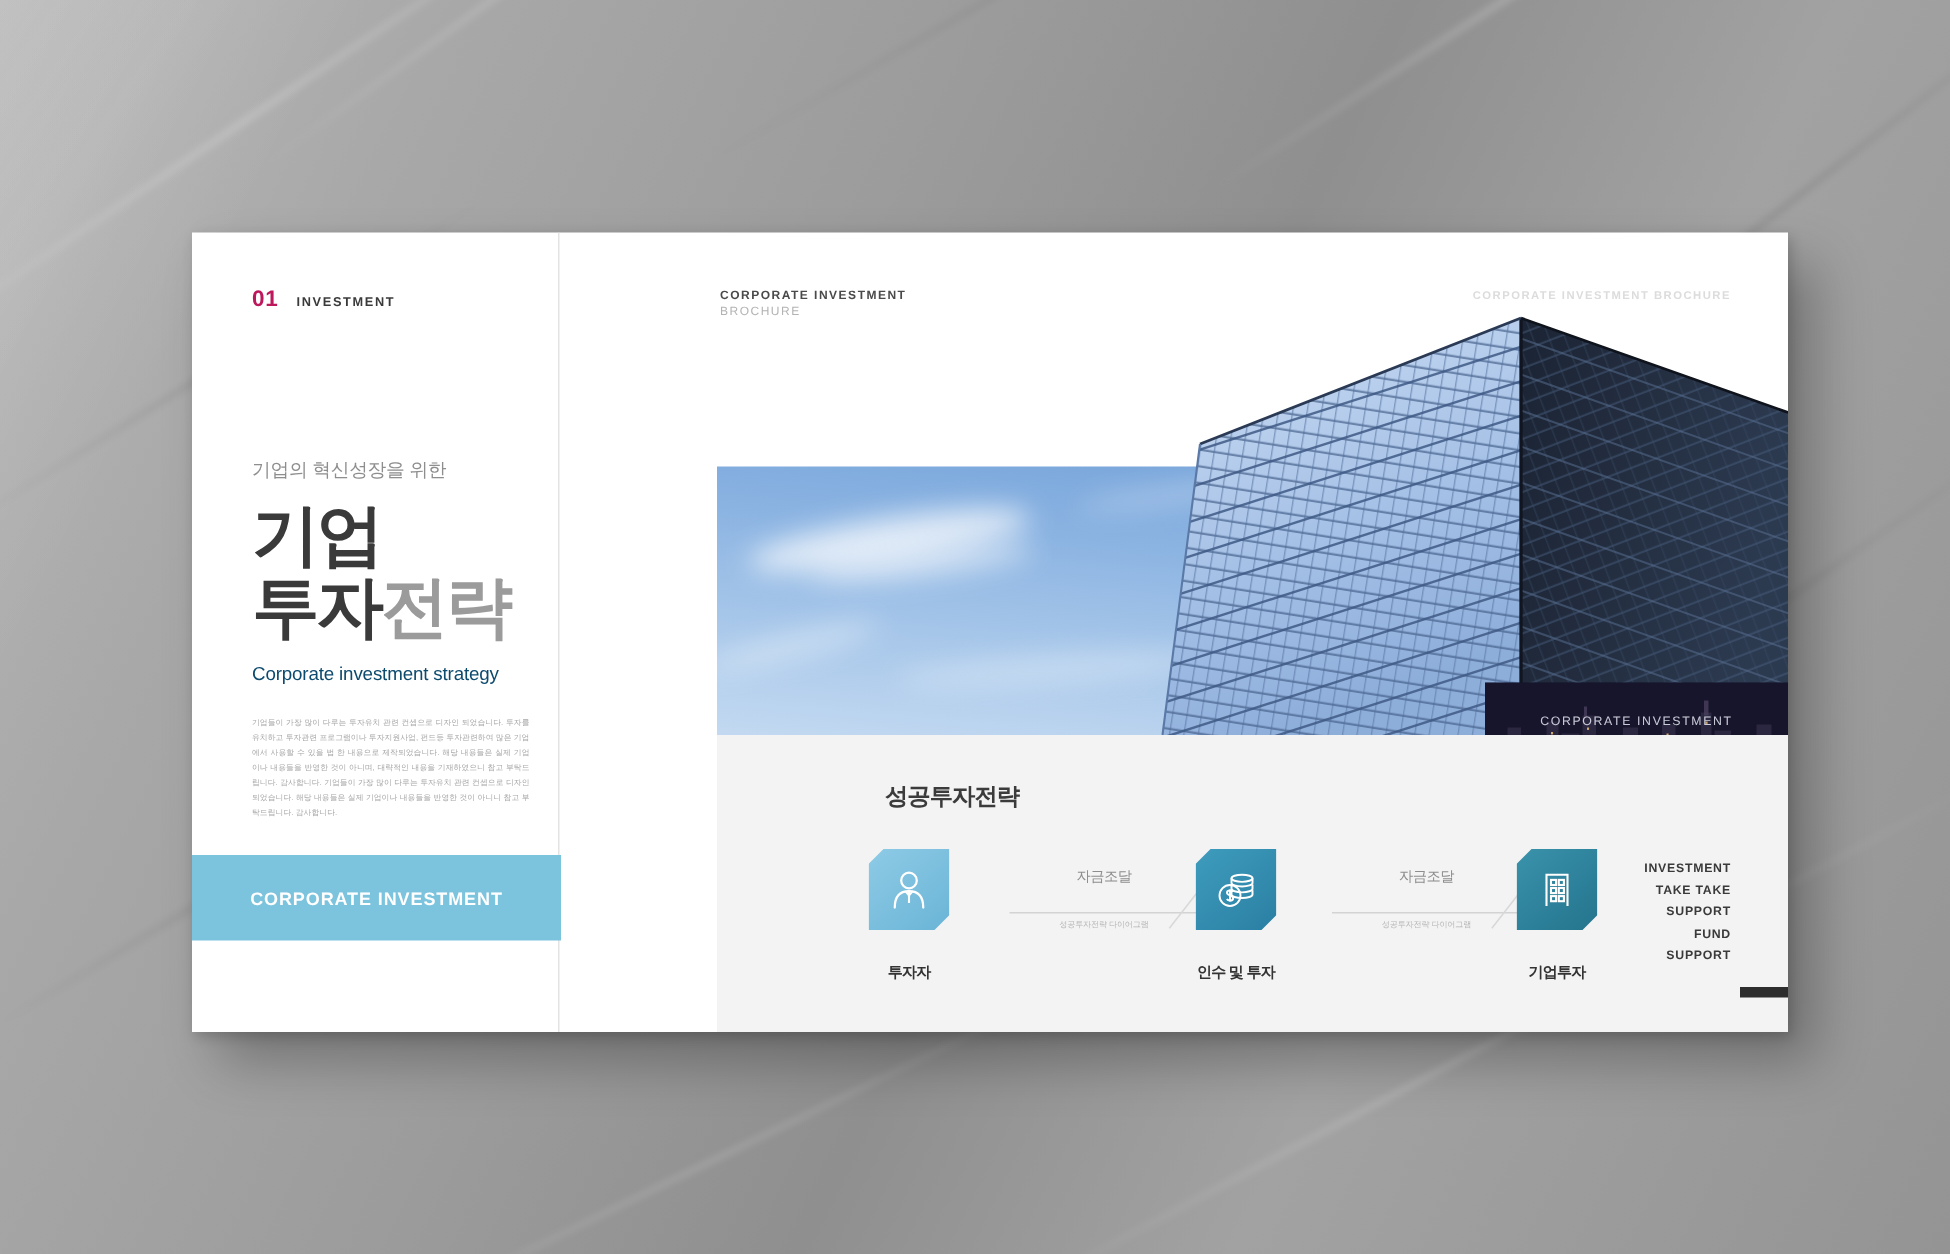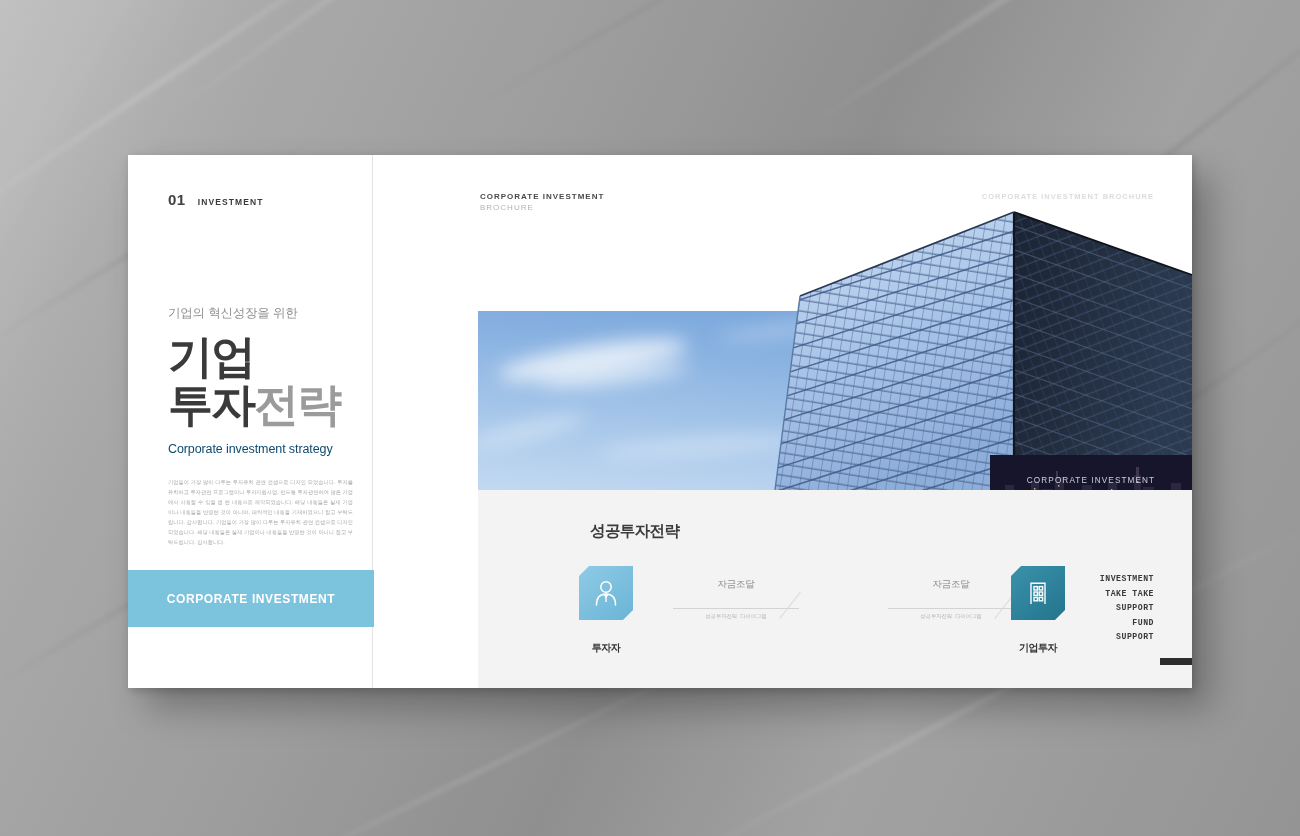--- a/index.html
+++ b/index.html
@@ -45,21 +45,21 @@
     position:absolute;
     left:128px; top:155px;
     width:1064px; height:533px;
     background:#ffffff;
     box-shadow: 18px 20px 34px rgba(0,0,0,0.28), 2px 3px 8px rgba(0,0,0,0.18);
     overflow:hidden;
   }
 
   
   .kicker { position:absolute; left:40px; top:36px; display:flex; align-items:baseline; gap:12px; }
-  .kicker-num { font-size:15px; font-weight:bold; color:#404040; letter-spacing:.5px; }
+  .kicker-num { font-size:15px; font-weight:bold; color:#be185d; letter-spacing:.5px; }
   .kicker-label { font-size:8.5px; font-weight:bold; color:#3a3a3a; letter-spacing:1.1px; }
 
   .hdr-center { position:absolute; left:352px; top:36px; line-height:1.42; }
   .hdr-center .l1 { font-size:8px; font-weight:bold; color:#4a4a4a; letter-spacing:1.0px; }
   .hdr-center .l2 { font-size:8px; color:#b3b3b3; letter-spacing:1.0px; }
 
   .hdr-right {
     position:absolute; right:38px; top:37px;
     font-size:7.5px; color:#dcdcdc; letter-spacing:1.0px; font-weight:bold;
   }
@@ -133,21 +133,20 @@
   .night .skyline { position:absolute; inset:0; }
   .night .nlabel {
     position:absolute; left:0; right:0; top:21px; text-align:center;
     color:rgba(225,228,240,0.88); font-size:8.2px; letter-spacing:1.1px;
   }
 
   
   .gray-panel {
     position:absolute; left:350px; top:335px; width:714px; height:198px;
     background:#f3f3f3;
-    font-family:Liberation Mono, monospace;
   }
   .panel-title {
     position:absolute; left:112px; top:31px;
     font-size:15.5px; font-weight:bold; color:#3b3b3b; letter-spacing:-0.6px;
   }
 
   
   .node { position:absolute; text-align:center; width:120px; }
   .node-box {
     width:54px; height:54px; margin:0 auto;
@@ -426,20 +425,36 @@
       <div class="node-label">투자자</div>
     </div>
 
     <div class="connector k1">
       <div class="ctop">자금조달</div>
       <div class="cline"></div>
       <div class="carrow"></div>
       <div class="cbot">성공투자전략 다이어그램</div>
     </div>
 
+    <div class="node n2">
+      <div class="node-box" style="background:linear-gradient(140deg,#3e9cbd 0%, #2a7fa3 100%);">
+        <svg width="30" height="30" viewBox="0 0 30 30">
+          <g fill="none" stroke="#ffffff" stroke-width="1.3">
+            <ellipse cx="19" cy="7.5" rx="7" ry="2.4"></ellipse>
+            <path d="M12 7.5 L12 10.6 C12 11.9 15.1 13 19 13 C22.9 13 26 11.9 26 10.6 L26 7.5"></path>
+            <path d="M12 11.6 L12 14.5 C12 15.8 15.1 16.9 19 16.9 C22.9 16.9 26 15.8 26 14.5 L26 11.6"></path>
+            <path d="M12 15.5 L12 18.3 C12 19.6 15.1 20.7 19 20.7 C22.9 20.7 26 19.6 26 18.3 L26 15.5"></path>
+            <circle cx="11" cy="19" r="7"></circle>
+            <path d="M11 15 L11 23"></path>
+            <path d="M13.1 16.5 C12.6 15.8 11.9 15.6 11 15.6 C9.9 15.6 9 16.2 9 17.1 C9 19.2 13.1 18.6 13.1 20.8 C13.1 21.8 12.2 22.4 11 22.4 C10 22.4 9.3 22.1 8.9 21.4"></path>
+          </g>
+        </svg>
+      </div>
+      <div class="node-label">인수 및 투자</div>
+    </div>
 
     <div class="connector k2">
       <div class="ctop">자금조달</div>
       <div class="cline"></div>
       <div class="carrow"></div>
       <div class="cbot">성공투자전략 다이어그램</div>
     </div>
 
     <div class="node n3">
       <div class="node-box" style="background:linear-gradient(140deg,#3a92ab 0%, #24748d 100%);">

